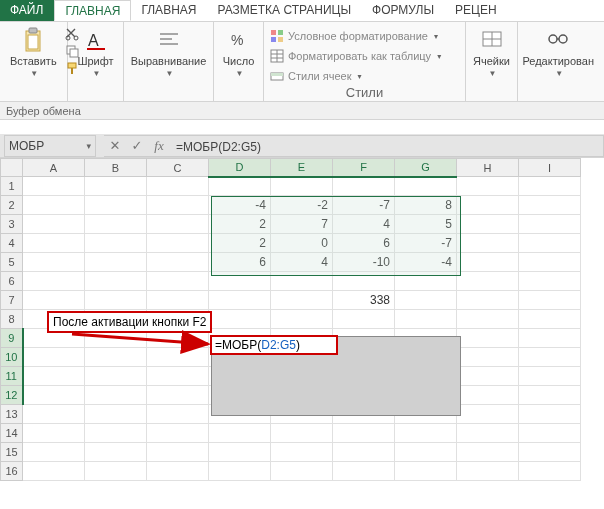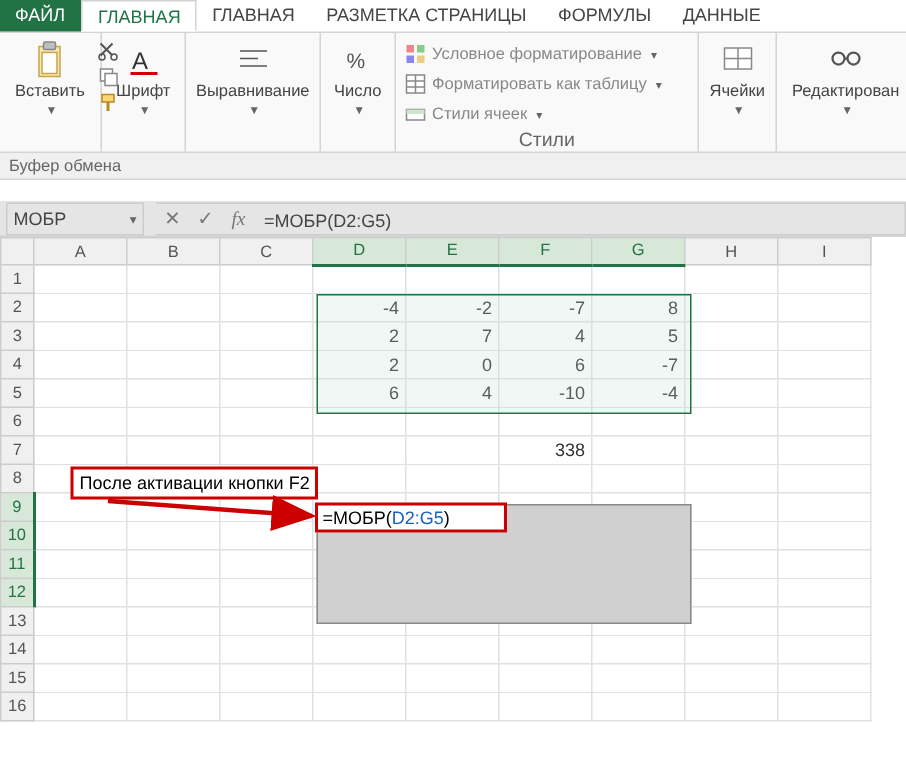--- a/index.html
+++ b/index.html
@@ -57,21 +57,21 @@
 </style>
 </head>
 <body>
 
 <div class="tabs">
   <div class="tab file">ФАЙЛ</div>
   <div class="tab active">ГЛАВНАЯ</div>
   <div class="tab">ГЛАВНАЯ</div>
   <div class="tab">РАЗМЕТКА СТРАНИЦЫ</div>
   <div class="tab">ФОРМУЛЫ</div>
-  <div class="tab">ДАННЫЕ</div>
+  <div class="tab">РЕЦЕН</div>
 </div>
 
 <div class="ribbon">
   <div class="group" style="width:68px">
     <div class="group-body">
       <div class="big-btn">
         <span class="ico">
           <svg width="22" height="26">
               <rect x="4" y="4" width="14" height="20" fill="#f7e6b0" stroke="#c7a648"></rect>
               <rect x="7" y="1" width="8" height="5" rx="1" fill="#bfbfbf" stroke="#888"></rect>
@@ -202,21 +202,21 @@
               <line x1="11" y1="2" x2="11" y2="16" stroke="#888"></line>
             </svg>
           </span>
         <span>Ячейки</span>
         <span class="drop">▼</span>
       </div>
     </div>
   </div>
 
   <div class="group" style="width:86px; border-right:none">
-    <div class="group-body" style="justify-content:flex-start">
+    <div class="group-body" style="justify-content:flex-end">
       <div class="big-btn">
         <span class="ico">
             <svg width="24" height="18">
               <circle cx="7" cy="8" r="4" fill="none" stroke="#555" stroke-width="1.5"></circle>
               <circle cx="17" cy="8" r="4" fill="none" stroke="#555" stroke-width="1.5"></circle>
               <line x1="11" y1="8" x2="13" y2="8" stroke="#555" stroke-width="1.5"></line>
             </svg>
           </span>
         <span>Редактирован</span>
         <span class="drop">▼</span>

